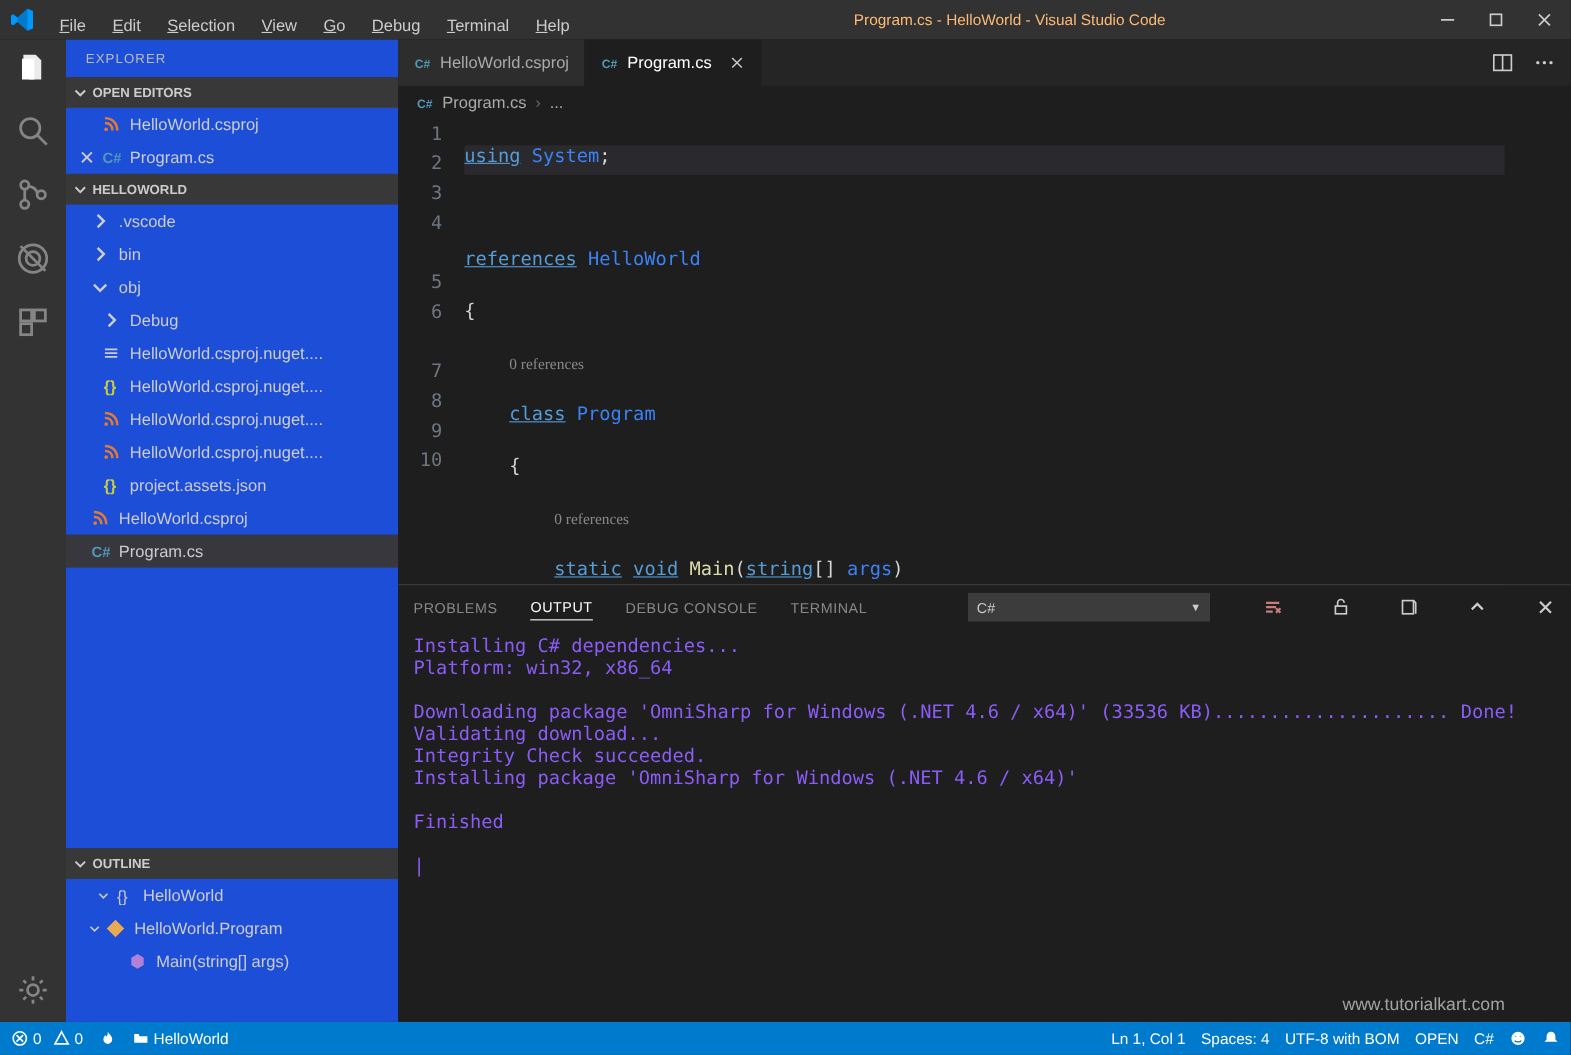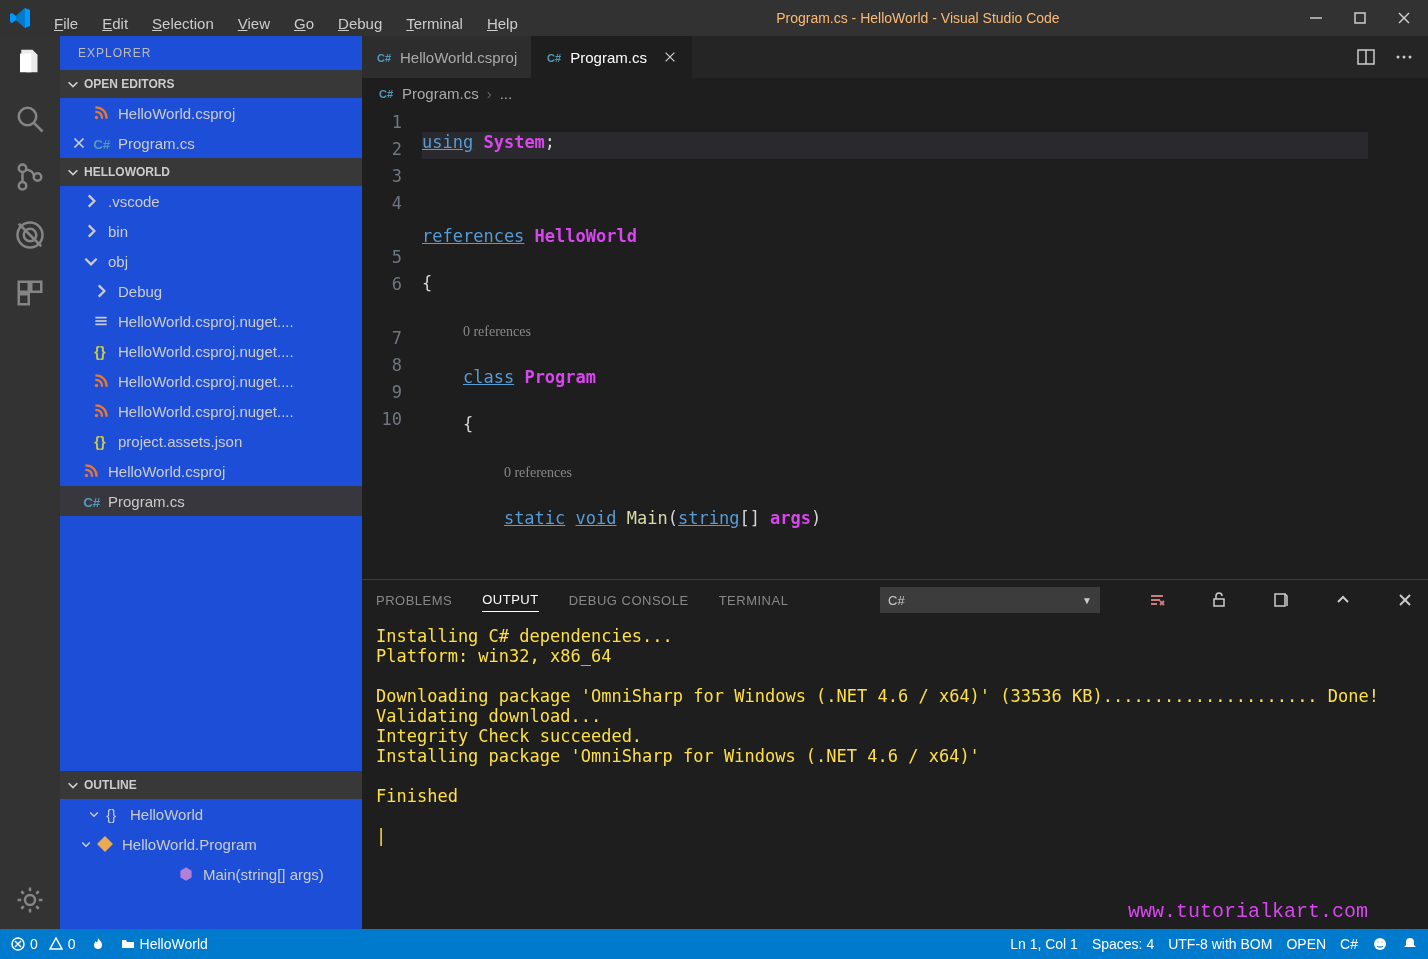--- a/index.html
+++ b/index.html
@@ -67,21 +67,21 @@
     height: 30px; display: flex; align-items: center;
     padding-left: 22px; color: #ccc; cursor: pointer;
     white-space: nowrap; overflow: hidden; text-overflow: ellipsis;
   }
   .tree-row.selected { background: #37373d; }
   .tree-row .ticon { width: 18px; height: 18px; margin-right: 8px; flex-shrink:0; }
   .tree-row.indent-1 { padding-left: 32px; }
   .sidebar-gap { flex: 1; min-height: 20px; }
   .outline-body .tree-row { padding-left: 28px; }
   .outline-body .tree-row.o1 { padding-left: 20px; }
-  .outline-body .tree-row.o2 { padding-left: 101px; }
+  .outline-body .tree-row.o2 { padding-left: 40px; }
 
   
   .editor-group {
     flex: 1; display: flex; flex-direction: column; min-width: 0;
     background: #1e1e1e;
   }
   .tabs {
     height: 42px; background: #252526;
     display: flex; align-items: stretch;
   }
@@ -111,53 +111,53 @@
     padding-top: 4px;
   }
   .gutter div { height: 27px; padding-right: 20px; }
   .code {
     flex: 1; padding-top: 4px; white-space: pre;
     position: relative; overflow:hidden;
   }
   .code .line { height: 27px; }
   .line.cursor-line { background: #2a2a2e; }
   .tok-kw   { color: #569cd6; text-decoration: underline; }
-  .tok-type { color: #d946ef; font-weight: bold; }
+  .tok-type { color: #3b82f6; }
   .tok-fn   { color: #dcdcaa; }
   .tok-plain{ color: #d4d4d4; }
   .tok-ref  { color: #888; font-size: 14px; font-family: "Segoe UI"; }
   .minimap { width: 60px; background: #1e1e1e; }
 
   
   .panel {
-    height: 350px; border-top: 1px solid #3c3c3c;
+    height: 398px; border-top: 1px solid #3c3c3c;
     display: flex; flex-direction: column; background:#1e1e1e;
   }
   .panel-tabs {
     height: 40px; display: flex; align-items: center; gap: 30px;
     padding: 0 14px; font-size: 13px;
   }
   .ptab { color: #888; cursor: pointer; padding: 4px 0; letter-spacing: 0.5px;}
   .ptab.active { color: #fff; border-bottom: 1px solid #fff; }
   .panel-tabs .psel {
     margin-left: auto; background: #3c3c3c; border: none; color: #ccc;
     height: 26px; width: 220px; padding: 0 8px; display:flex; align-items:center; justify-content:space-between;
     cursor: pointer;
   }
   .panel-tabs .pic { width:18px; height:18px; color:#ccc; cursor:pointer; }
   .panel-body {
     flex: 1; padding: 6px 14px;
     font-family: Consolas, monospace; font-size: 17px;
-    color: #fde047; white-space: pre-wrap; overflow: auto;
+    color: #8b5cf6; white-space: pre-wrap; overflow: auto;
   }
 
   
   .watermark {
     position: absolute; right: 60px; bottom: 36px;
-    color: #d946ef; font-family: Liberation Mono, monospace; font-size: 20px;
+    color: #a3a3a3; font-family: Liberation Sans, sans-serif; font-size: 16px;
     pointer-events: none;
   }
 
   
   .status-bar {
     height: 30px; background: #007acc; color: #fff;
     display: flex; align-items: center; font-size: 14px;
     padding: 0 10px; gap: 14px;
   }
   .status-bar .sitem { display: flex; align-items: center; gap: 4px; cursor: pointer; }

